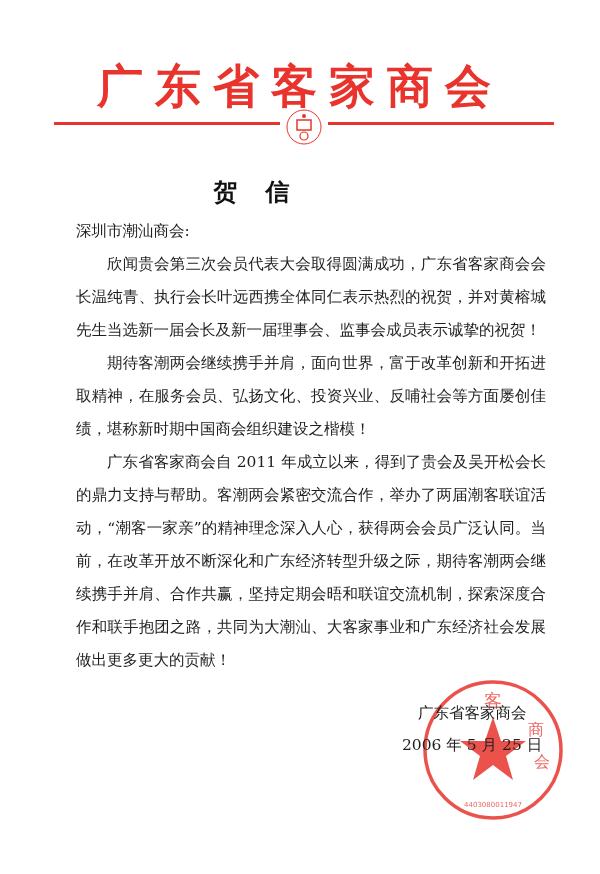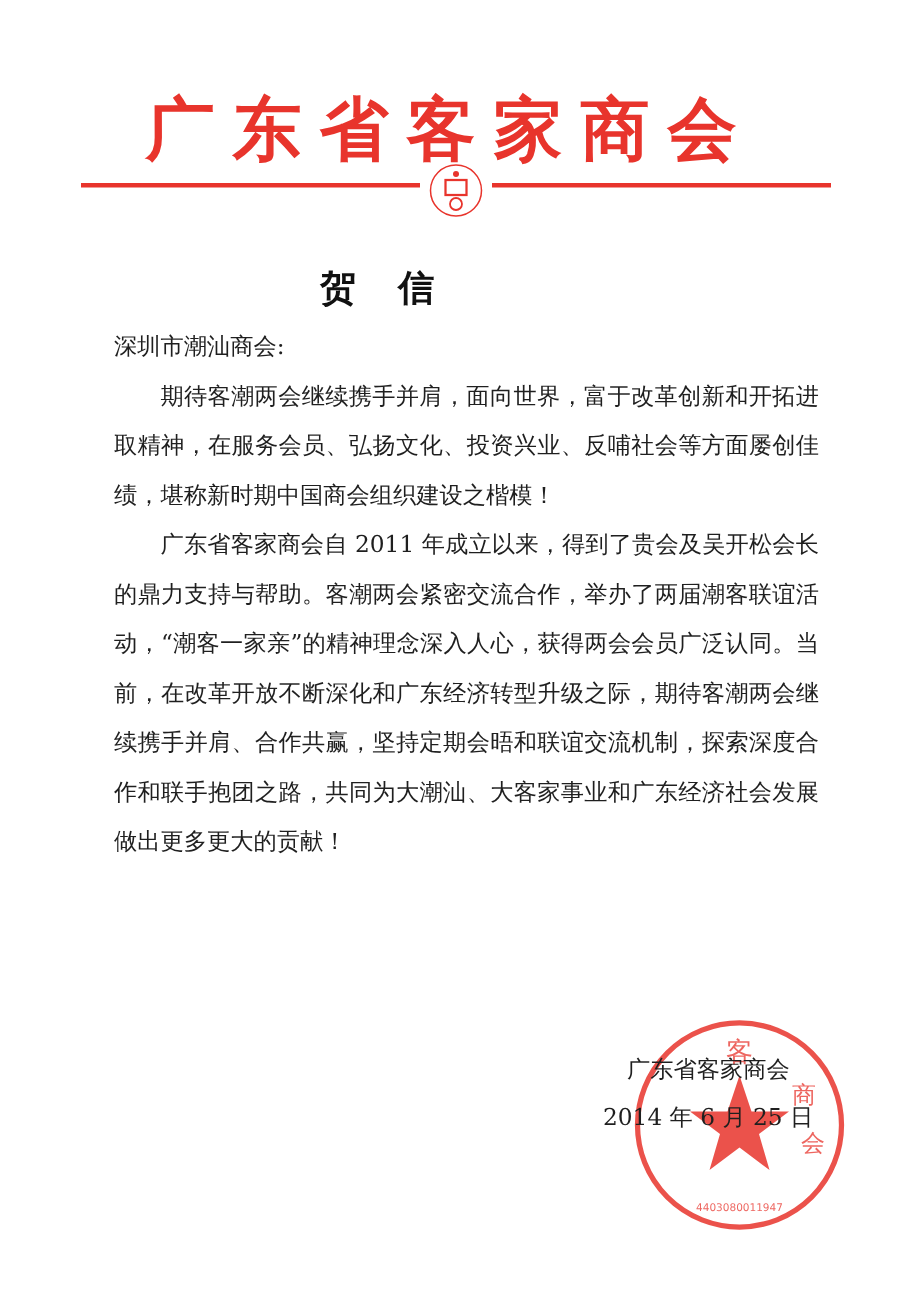--- a/index.html
+++ b/index.html
@@ -45,27 +45,28 @@
   <circle cx="19" cy="19" r="17" fill="none" stroke="#e8342c" stroke-width="1"></circle>
   <rect x="12" y="12" width="14" height="10" fill="none" stroke="#e8342c" stroke-width="1.5"></rect>
   <circle cx="19" cy="28" r="4" fill="none" stroke="#e8342c" stroke-width="1.2"></circle>
   <circle cx="19" cy="8" r="2" fill="#e8342c"></circle>
 </svg>
 
 <div class="doc-title">贺信</div>
 
 <div class="body-text">
   <p class="salutation">深圳市潮汕商会:</p>
+  <p>欣闻贵会第三次会员代表大会取得圆满成功，广东省客家商会会长温纯青、执行会长叶远西携全体同仁表示热烈的祝贺，并对黄榕城先生当选新一届会长及新一届理事会、监事会成员表示诚挚的祝贺！</p>
   <p>期待客潮两会继续携手并肩，面向世界，富于改革创新和开拓进取精神，在服务会员、弘扬文化、投资兴业、反哺社会等方面屡创佳绩，堪称新时期中国商会组织建设之楷模！</p>
   <p>广东省客家商会自 2011 年成立以来，得到了贵会及吴开松会长的鼎力支持与帮助。客潮两会紧密交流合作，举办了两届潮客联谊活动，“潮客一家亲”的精神理念深入人心，获得两会会员广泛认同。当前，在改革开放不断深化和广东经济转型升级之际，期待客潮两会继续携手并肩、合作共赢，坚持定期会晤和联谊交流机制，探索深度合作和联手抱团之路，共同为大潮汕、大客家事业和广东经济社会发展做出更多更大的贡献！</p>
 </div>
 
 <svg class="seal" viewBox="0 0 150 150">
   <circle cx="75" cy="75" r="68" fill="none" stroke="#e8342c" stroke-width="3.5" opacity="0.85"></circle>
   <polygon points="75,42 83,66 108,66 88,81 95,105 75,90 55,105 62,81 42,66 67,66" fill="#e8342c" opacity="0.85"></polygon>
   <text x="75" y="32" text-anchor="middle" font-size="18" fill="#e8342c" opacity="0.75" font-family="DejaVu Serif, serif">客</text>
   <text x="118" y="60" text-anchor="middle" font-size="16" fill="#e8342c" opacity="0.75" font-family="DejaVu Serif, serif">商</text>
   <text x="124" y="92" text-anchor="middle" font-size="16" fill="#e8342c" opacity="0.75" font-family="DejaVu Serif, serif">会</text>
   <text x="75" y="132" text-anchor="middle" font-size="7" fill="#e8342c" opacity="0.75" font-family="DejaVu Sans, sans-serif">4403080011947</text>
 </svg>
 
 <div class="sig org">广东省客家商会</div>
-<div class="sig date">2014 年 6 月 25 日</div>
+<div class="sig date">2006 年 5 月 25 日</div>
 
 </body></html>

